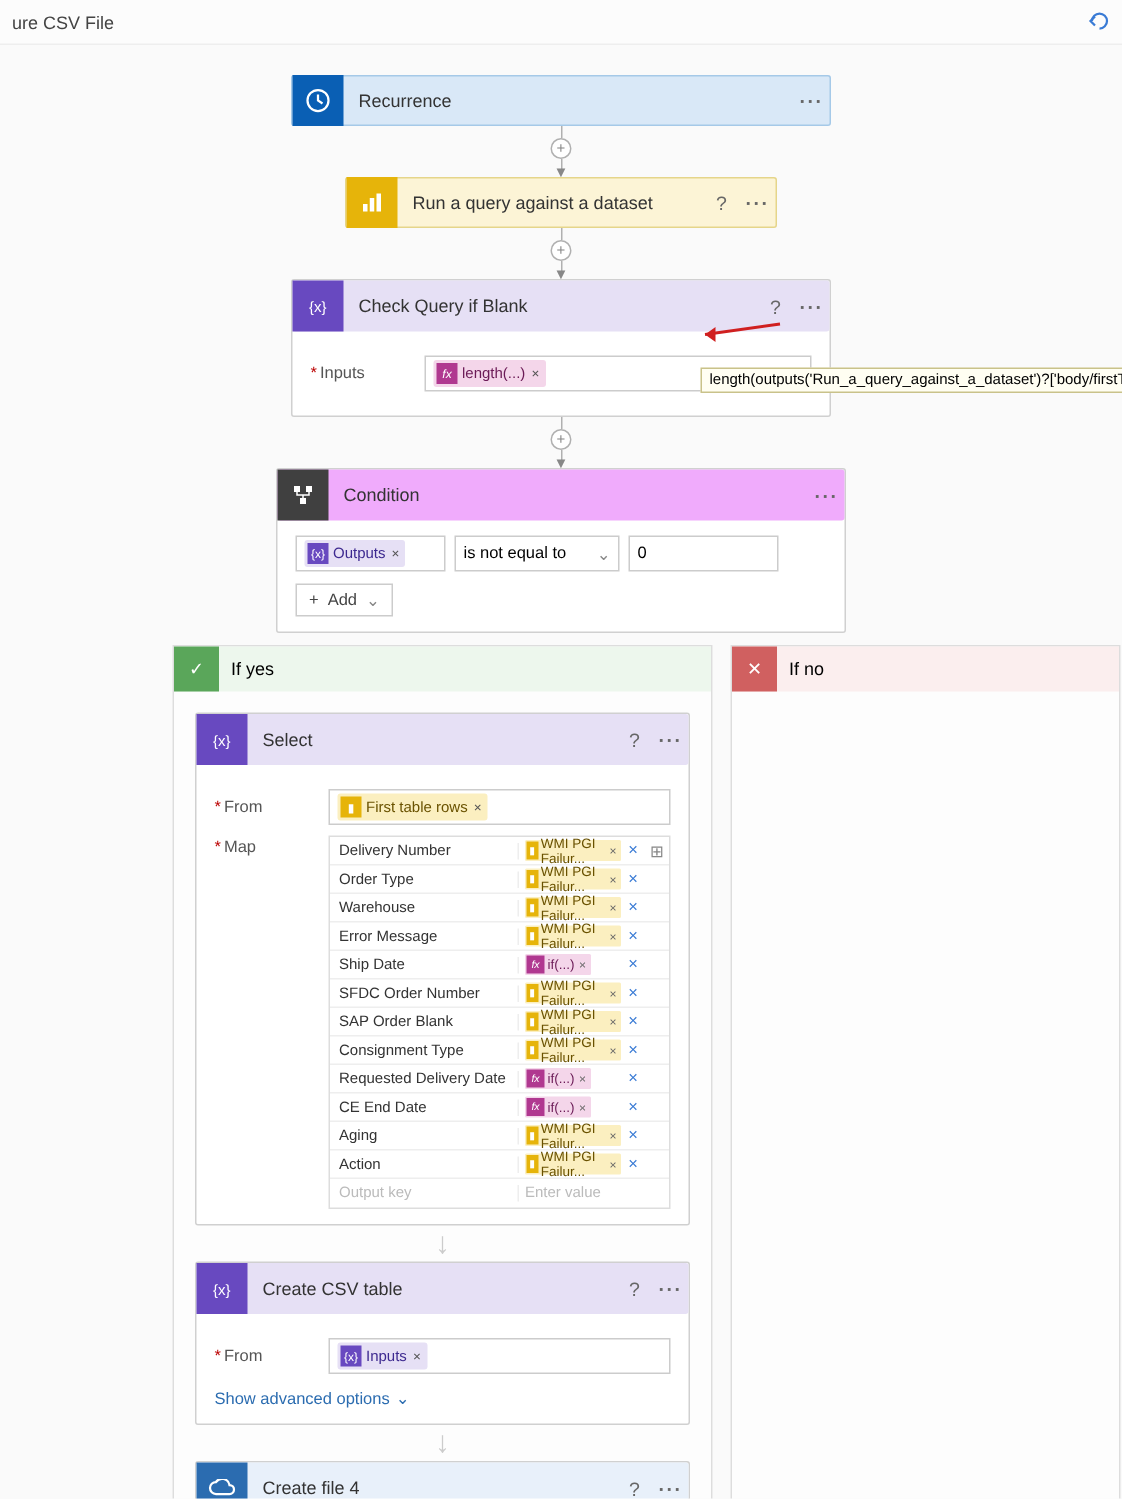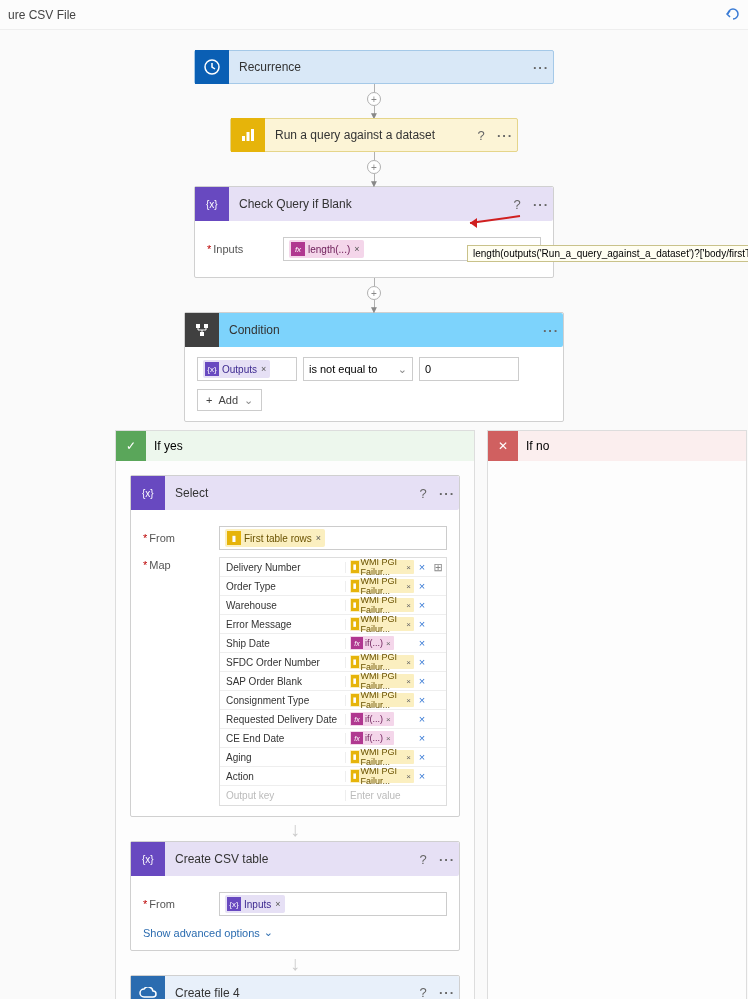--- a/index.html
+++ b/index.html
@@ -15,21 +15,21 @@
   .step .label { flex: 1; padding-left: 10px; font-size: 12px; color: #333; }
   .step .help, .step .dots { width: 24px; text-align: center; color: #666; font-size: 13px; }
   .dots { letter-spacing: 1px; font-weight: bold; }
   
   .blue-step { background: #d9e8f7; border-color: #a5c9e8; }
   .blue-step .icon-box { background: #0a5fb4; }
   .yellow-step { background: #fcf4d6; border-color: #e5d58a; }
   .yellow-step .icon-box { background: #e6b40a; }
   .purple-step { background: #e6e0f5; border-color: #b6a8e0; }
   .purple-step .icon-box { background: #6849c0; }
-  .grey-step { background: #7dd3fc; border-color: #d0d0d0; }
+  .grey-step { background: #f0abfc; border-color: #d0d0d0; }
   .grey-step .icon-box { background: #404040; }
   .bluelite-step { background: #e8f0fa; border-color: #b8cfe8; }
   .bluelite-step .icon-box { background: #2b6cb0; }
   
   .connector { display: flex; flex-direction: column; align-items: center; }
   .c-line { width: 1px; height: 8px; background: #b0b0b0; }
   .c-plus { width: 14px; height: 14px; border: 1px solid #b0b0b0; border-radius: 50%; display: flex; align-items: center; justify-content: center; font-size: 10px; color: #888; background: #fff; }
   .c-arrow { font-size: 10px; color: #888; line-height: 4px; }
   
   .card { border: 1px solid #d0d0d0; background: #fff; margin: 0 auto; border-radius: 2px; }

